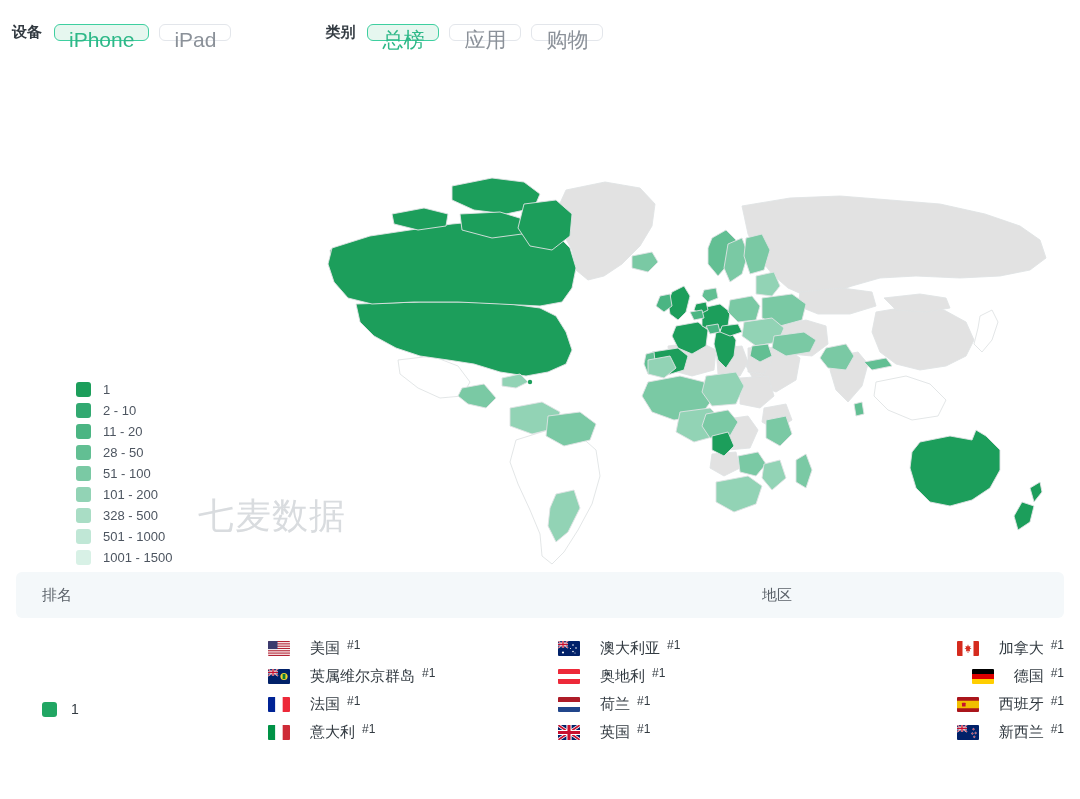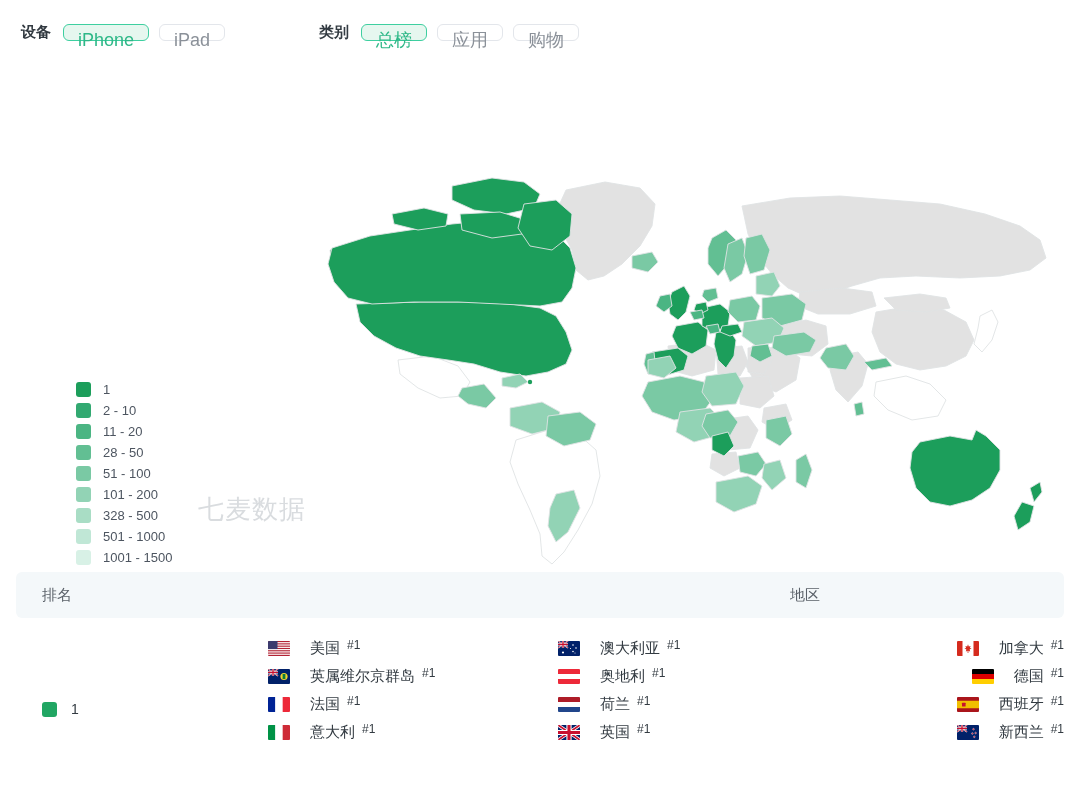--- a/index.html
+++ b/index.html
@@ -9,41 +9,41 @@
     background: #ffffff;
     font-family: "Liberation Sans", "DejaVu Sans", sans-serif;
     overflow: hidden;
   }
 
   
   #filter-bar {
     display: flex;
     align-items: center;
     height: 64px;
-    padding: 0 21px;
+    padding: 0 12px;
     gap: 16px;
   }
   .filter-group { display: flex; align-items: center; }
   .filter-label {
     font-size: 15px;
     font-weight: bold;
     color: #333b42;
     margin-right: 12px;
     white-space: nowrap;
   }
   .filter-btn {
     height: 17px;
     min-width: 54px;
     padding: 0 14px;
     margin-right: 10px;
     border-radius: 6px;
     border: 1px solid #e3e6eb;
     background: #ffffff;
     color: #8b9199;
-    font-size: 18px;
+    font-size: 21px;
     font-family: inherit;
     line-height: 30px;
     text-align: center;
     white-space: nowrap;
     cursor: pointer;
   }
   .filter-btn.active {
     background: #e6f7ef;
     border-color: #3ecfa0;
     color: #2eb888;
@@ -60,21 +60,21 @@
   #world-map {
     position: absolute;
     left: 0; top: 0;
     width: 1080px;
     height: 508px;
   }
   #watermark {
     position: absolute;
     left: 198px;
     top: 428px;
-    font-size: 26px;
+    font-size: 36px;
     color: #d9dcdf;
     letter-spacing: 1px;
     user-select: none;
     white-space: nowrap;
   }
 
   
   #map-legend {
     position: absolute;
     left: 76px;
@@ -102,21 +102,20 @@
 
   
   #rank-table { padding: 0 16px; }
   #table-header {
     display: flex;
     align-items: center;
     height: 46px;
     background: #f4f8fa;
     border-radius: 6px;
     padding: 0 26px;
-    gap: 28px;
   }
   .th-rank { width: 720px; font-size: 15px; color: #5a6169; }
   .th-region { font-size: 15px; color: #5a6169; }
 
   #table-body { display: flex; padding: 18px 0 0 0; }
   .rank-cell {
     width: 262px;
     display: flex;
     align-items: center;
     padding-left: 26px;

